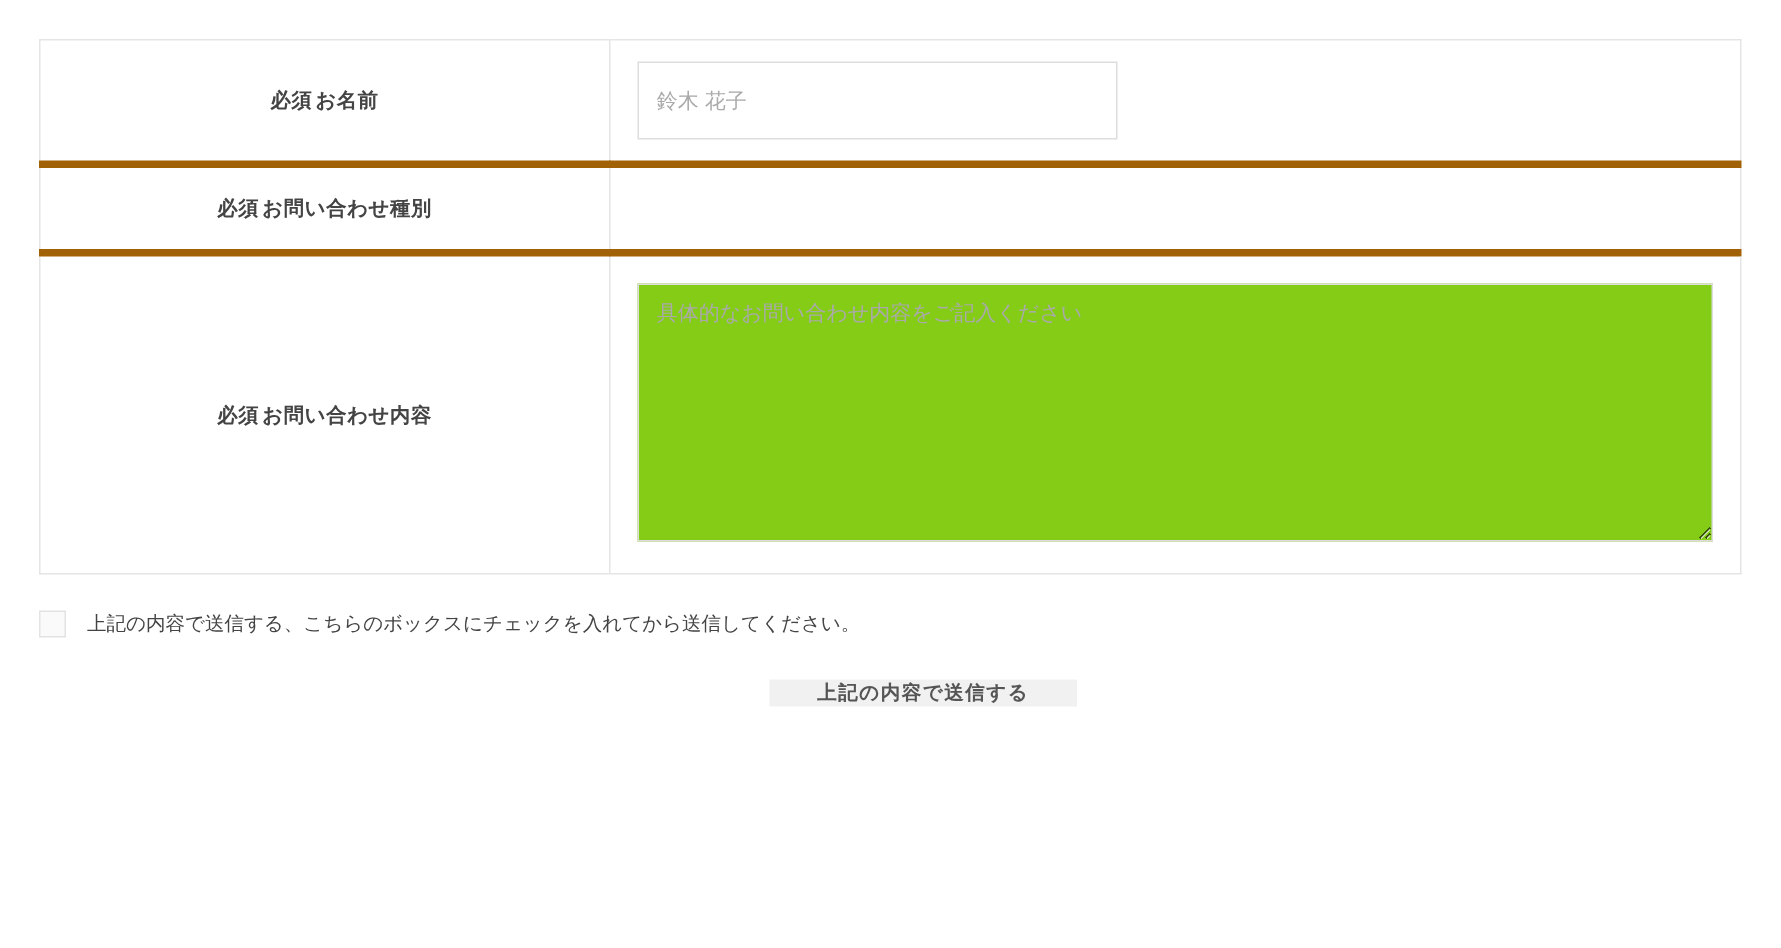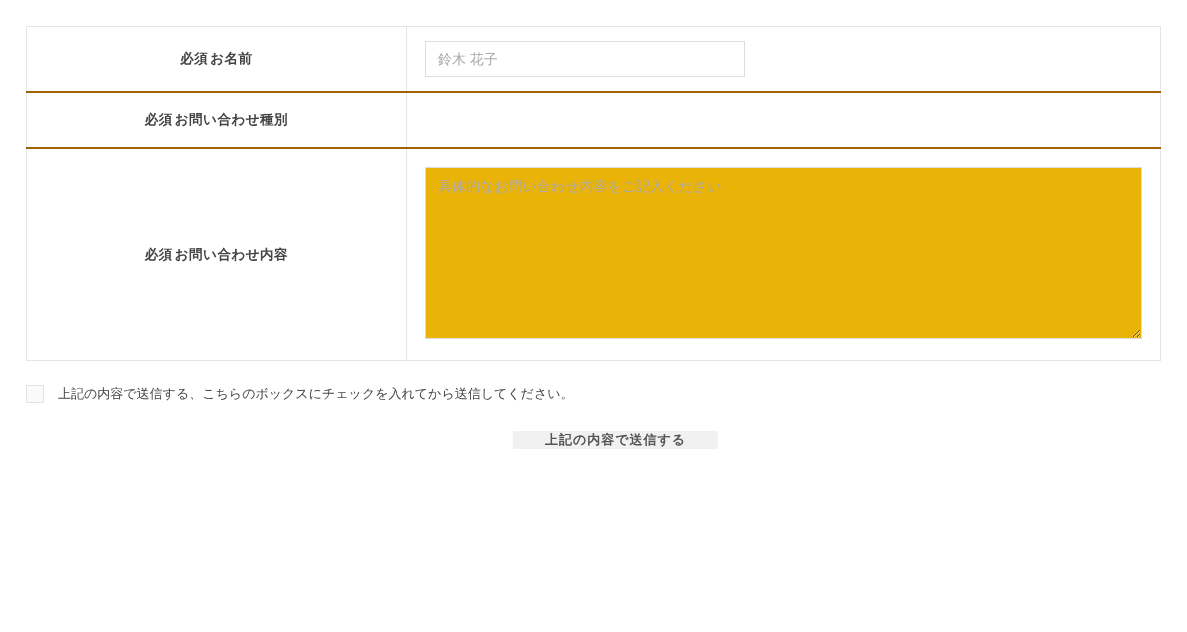--- a/index.html
+++ b/index.html
@@ -9,21 +9,21 @@
     color: #333;
     font-size: 14px;
     padding: 26px;
   }
   .form-table {
     width: 100%;
     border-collapse: collapse;
     border: 1px solid #e5e5e5;
   }
   .form-table tr {
-    border-bottom: 2px solid #a16207;
+    border-bottom: 5px solid #a16207;
   }
   .form-table tr:last-child {
     border-bottom: none;
   }
   .form-table th {
     width: 33.5%;
     background: #fff;
     text-align: center;
     vertical-align: middle;
     padding: 18px 12px;
@@ -39,41 +39,41 @@
   }
   .form-table td.tall {
     padding: 18px;
   }
   .badge-req, .badge-opt {
     letter-spacing: 0.5px;
   }
   input[type="text"] {
     width: 320px;
     max-width: 100%;
-    height: 36px;
+    height: 52px;
     padding: 0 12px;
     border: 1px solid #ddd;
     font-size: 14px;
     color: #000000;
     background: #fff;
   }
   input[type="text"]::placeholder,
   textarea::placeholder {
     color: #aaa;
   }
   textarea {
     width: 100%;
     height: 172px;
     padding: 10px 12px;
     border: 1px solid #ddd;
     font-size: 14px;
     font-family: inherit;
     resize: vertical;
     color: #333;
-    background: #eab308;
+    background: #84cc16;
   }
   .spam-row {
     display: flex;
     align-items: center;
     gap: 14px;
     margin: 24px 0 28px 0;
     font-size: 13px;
     color: #444;
   }
   .checkbox {

